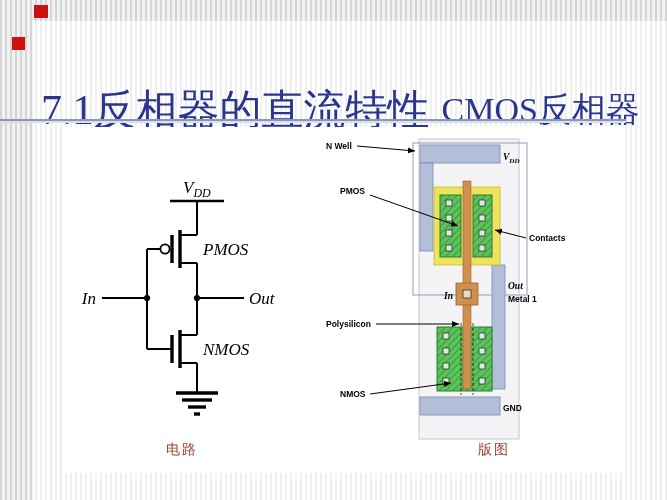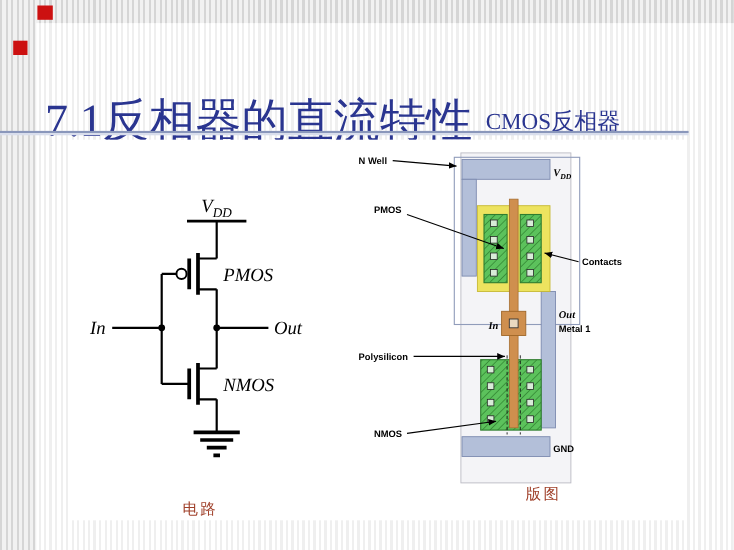--- a/index.html
+++ b/index.html
@@ -9,28 +9,28 @@
     font-family:"Liberation Sans",sans-serif;
   }
   .band{position:absolute;background:repeating-linear-gradient(90deg,#d5d5d5 0 2px,#f1f1f1 2px 5px);}
   .band-top{left:0;top:0;width:667px;height:21px;}
   .band-left{left:0;top:0;width:33px;height:500px;}
   .red-sq{position:absolute;background:var(--red_square,#cc1111);}
   .sq1{left:34px;top:5px;width:14px;height:13px;}
   .sq2{left:12px;top:37px;width:13px;height:13px;}
   .title-row{position:absolute;left:41px;top:54px;display:flex;align-items:center;gap:12px;white-space:nowrap;margin-top:28px;}
   .title{font-family:"Liberation Serif","DejaVu Serif",serif;font-size:42px;color:var(--title,#2a3590);}
-  .subtitle{font-family:"Liberation Serif","DejaVu Serif",serif;font-size:21px;color:var(--title,#2a3590);}
+  .subtitle{font-family:"Liberation Serif","DejaVu Serif",serif;font-size:34px;color:var(--title,#2a3590);}
   .divider{position:absolute;left:0;top:119px;width:626px;height:4px;
     background:linear-gradient(180deg,var(--divider,#8a97bb) 0 55%,#d9deec 55% 100%);}
   .content{position:absolute;left:62px;top:127px;width:560px;height:346px;background:#ffffff;}
   .circuit{position:absolute;left:10px;top:26px;}
   .layout{position:absolute;left:262px;top:10px;}
   .caption{position:absolute;font-size:14px;color:var(--caption,#a0402a);letter-spacing:2px;}
-  .cap-circuit{left:104px;top:314px;margin-top:13px;}
+  .cap-circuit{left:104px;top:314px;}
   .cap-layout{left:416px;top:314px;}
   svg text{font-family:"Liberation Sans",sans-serif;fill:#000;}
   .cir-t{font-family:"Liberation Serif","DejaVu Serif",serif;font-style:italic;font-size:17px;}
   .lay-b{font-weight:bold;font-size:8.5px;}
   .lay-i{font-family:"Liberation Serif","DejaVu Serif",serif;font-style:italic;font-weight:bold;font-size:9.5px;}
 </style>
 </head>
 <body>
 
 <div class="slide">

